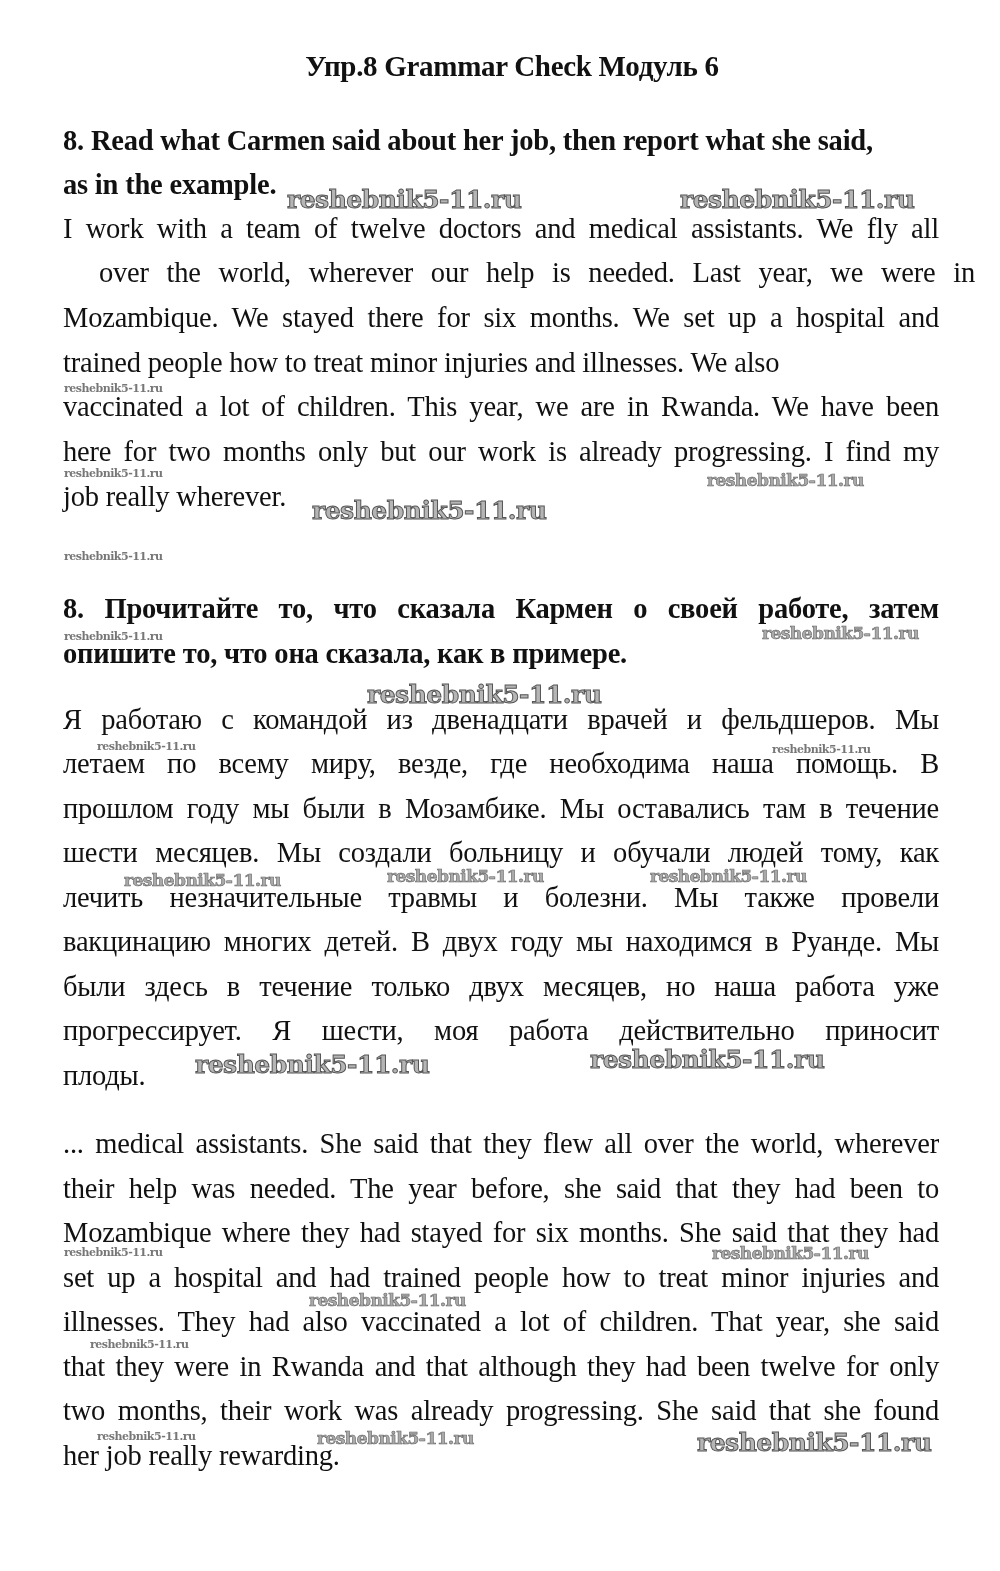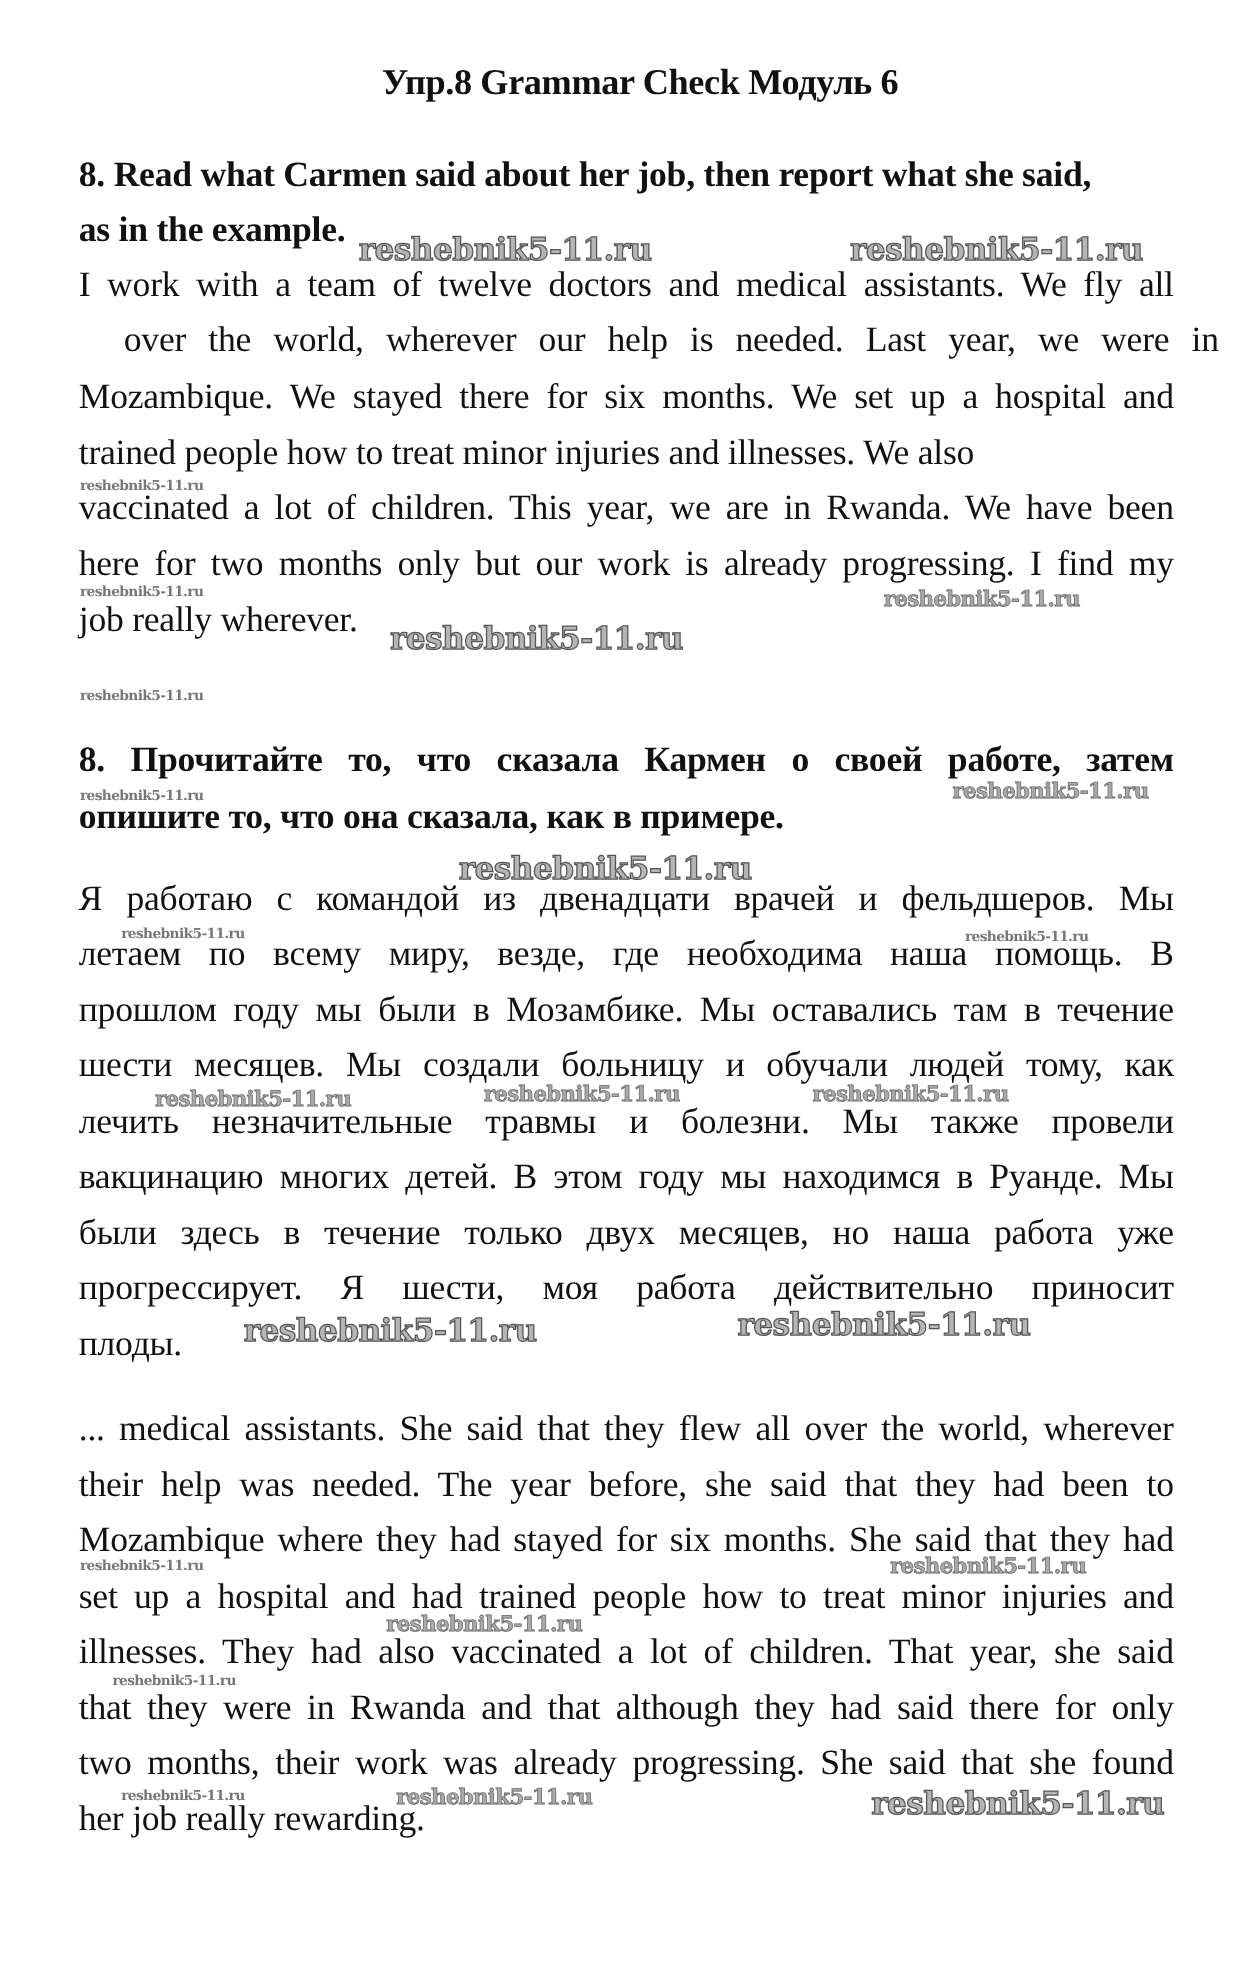--- a/index.html
+++ b/index.html
@@ -38,31 +38,31 @@
   <div class="line" style="top:480px;">job really wherever.</div>
 
   <div class="line bold justify" style="top:592px;">8. Прочитайте то, что сказала Кармен о своей работе, затем</div>
   <div class="line bold" style="top:637px;">опишите то, что она сказала, как в примере.</div>
 
   <div class="line justify" style="top:703px;">Я работаю с командой из двенадцати врачей и фельдшеров. Мы</div>
   <div class="line justify" style="top:747px;">летаем по всему миру, везде, где необходима наша помощь. В</div>
   <div class="line justify" style="top:792px;">прошлом году мы были в Мозамбике. Мы оставались там в течение</div>
   <div class="line justify" style="top:836px;">шести месяцев. Мы создали больницу и обучали людей тому, как</div>
   <div class="line justify" style="top:881px;">лечить незначительные травмы и болезни. Мы также провели</div>
-  <div class="line justify" style="top:925px;">вакцинацию многих детей. В этом году мы находимся в Руанде. Мы</div>
+  <div class="line justify" style="top:925px;">вакцинацию многих детей. В двух году мы находимся в Руанде. Мы</div>
   <div class="line justify" style="top:970px;">были здесь в течение только двух месяцев, но наша работа уже</div>
   <div class="line justify" style="top:1014px;">прогрессирует. Я шести, моя работа действительно приносит</div>
   <div class="line" style="top:1059px;">плоды.</div>
 
   <div class="line justify" style="top:1127px;">... medical assistants. She said that they flew all over the world, wherever</div>
   <div class="line justify" style="top:1172px;">their help was needed. The year before, she said that they had been to</div>
   <div class="line justify" style="top:1216px;">Mozambique where they had stayed for six months. She said that they had</div>
   <div class="line justify" style="top:1261px;">set up a hospital and had trained people how to treat minor injuries and</div>
   <div class="line justify" style="top:1305px;">illnesses. They had also vaccinated a lot of children. That year, she said</div>
-  <div class="line justify" style="top:1350px;">that they were in Rwanda and that although they had said there for only</div>
+  <div class="line justify" style="top:1350px;">that they were in Rwanda and that although they had been twelve for only</div>
   <div class="line justify" style="top:1394px;">two months, their work was already progressing. She said that she found</div>
   <div class="line" style="top:1439px;">her job really rewarding.</div>
 
   <div class="wm wm-lg" style="left:275px; top:185px;">reshebnik5-11.ru</div>
   <div class="wm wm-lg" style="left:668px; top:185px;">reshebnik5-11.ru</div>
   <div class="wm wm-sm" style="left:52px; top:382px;">reshebnik5-11.ru</div>
   <div class="wm wm-sm" style="left:52px; top:467px;">reshebnik5-11.ru</div>
   <div class="wm wm-md" style="left:695px; top:470px;">reshebnik5-11.ru</div>
   <div class="wm wm-lg" style="left:300px; top:496px;">reshebnik5-11.ru</div>
   <div class="wm wm-sm" style="left:52px; top:550px;">reshebnik5-11.ru</div>

